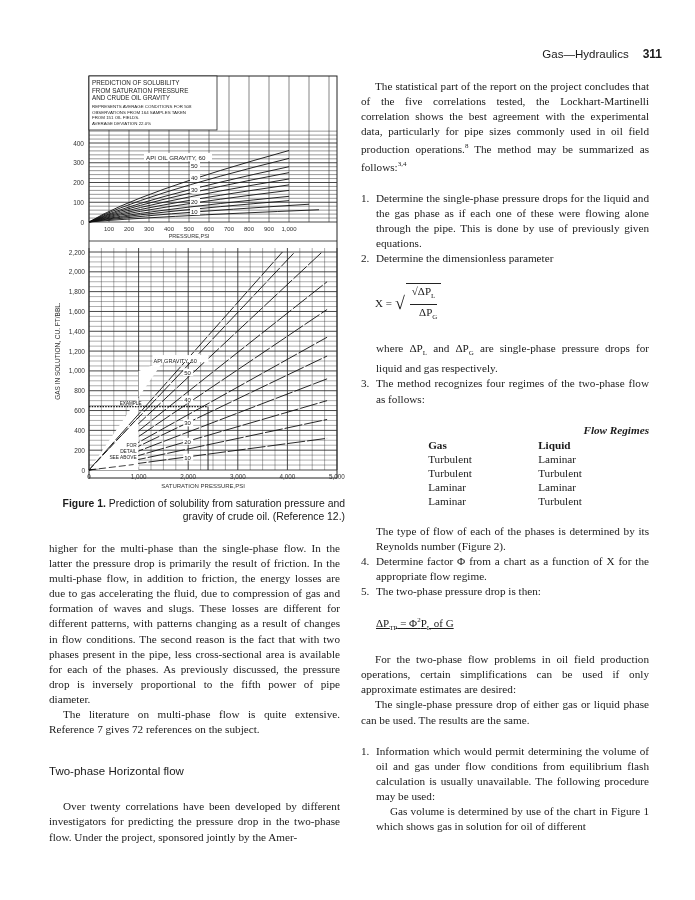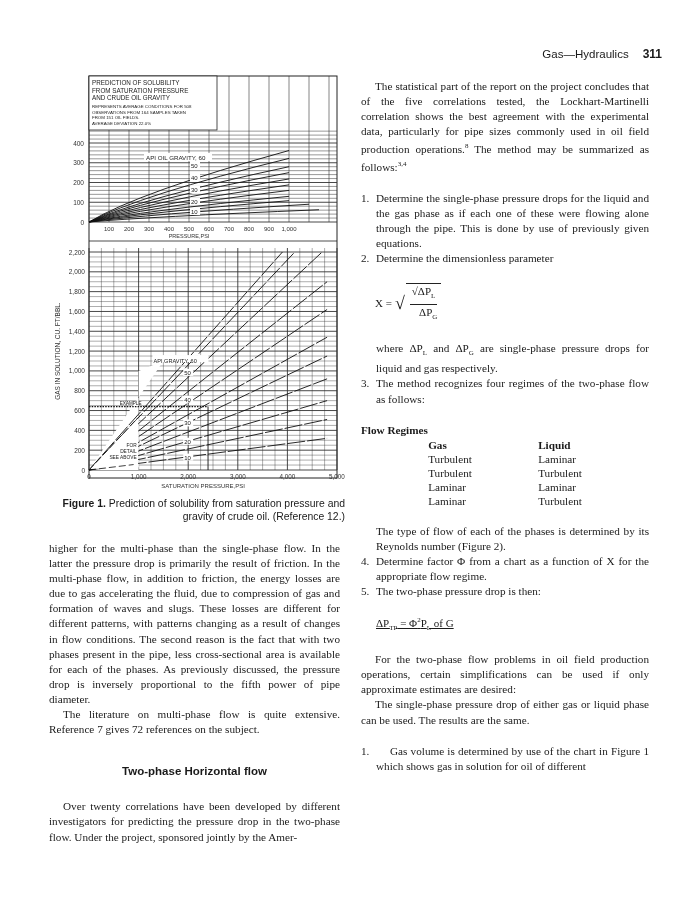--- a/index.html
+++ b/index.html
@@ -11,29 +11,29 @@
   #figure{position:absolute;left:48px;top:70px;width:300px;height:445px;}
   #figure svg{position:absolute;left:0;top:0;}
   #caption{position:absolute;left:55px;top:498px;width:290px;font-size:10.4px;line-height:12.5px;}
   #caption b{font-weight:bold;}
   .col{position:absolute;font-size:11.2px;line-height:15.1px;text-align:justify;}
   #left-col{left:49px;top:541px;width:291px;}
   #right-col{left:361px;top:79px;width:288px;}
   .col p{margin:0;}
   .ind{text-indent:14px;}
   .gap{height:16px;}
-  h3{font-family:"Liberation Sans","DejaVu Sans",sans-serif;font-size:11.5px;font-weight:bold;text-align:center;margin:27px 0 20px 0;}
+  h3{font-family:"Liberation Sans","DejaVu Sans",sans-serif;font-size:11.5px;font-weight:normal;text-align:left;margin:27px 0 20px 0;}
   ol{margin:0;padding:0;list-style:none;}
   ol li{position:relative;padding-left:15px;}
   ol li .num{position:absolute;left:0;top:0;}
   .formula{margin:12px 0 10px 0;font-size:11px;}
   table.regimes{margin:0 auto;border-collapse:collapse;font-size:11.2px;line-height:14px;}
   table.regimes td{padding:0 0;text-align:left;}
   table.regimes td.c1{width:110px;}
-  .regimes-title{text-align:left;font-weight:bold;}
+  .regimes-title{text-align:right;font-weight:bold;font-style:italic;}
   sub{font-size:7px;}
   sup{font-size:7px;}
 </style>
 </head>
 <body>
 
 <div id="running-head" class="sans">
   <span>Gas—Hydraulics</span><span class="pg">311</span>
 </div>
 
@@ -312,17 +312,17 @@
     <li><span class="num">5.</span><span>The two-phase pressure drop is then:</span>
       <div class="formula" style="margin-top:14px;margin-bottom:16px;text-decoration:underline;">
         <span>ΔP</span><sub>TP</sub><span> = Φ</span><sup>2</sup><span>P</span><sub>L</sub><span> of G</span>
       </div>
     </li>
   </ol>
   <p class="ind">For the two-phase flow problems in oil field production operations, certain simplifications can be used if only approximate estimates are desired:</p>
   <p class="ind">The single-phase pressure drop of either gas or liquid phase can be used. The results are the same.</p>
   <div class="gap"></div>
   <ol>
-    <li><span class="num">1.</span>
+    <li><span class="num">1.</span><span>Information which would permit determining the volume of oil and gas under flow conditions from equilibrium flash calculation is usually unavailable. The following procedure may be used:</span>
       <p class="ind">Gas volume is determined by use of the chart in Figure 1 which shows gas in solution for oil of different</p>
     </li>
   </ol>
 </div>
 
 </body></html>

